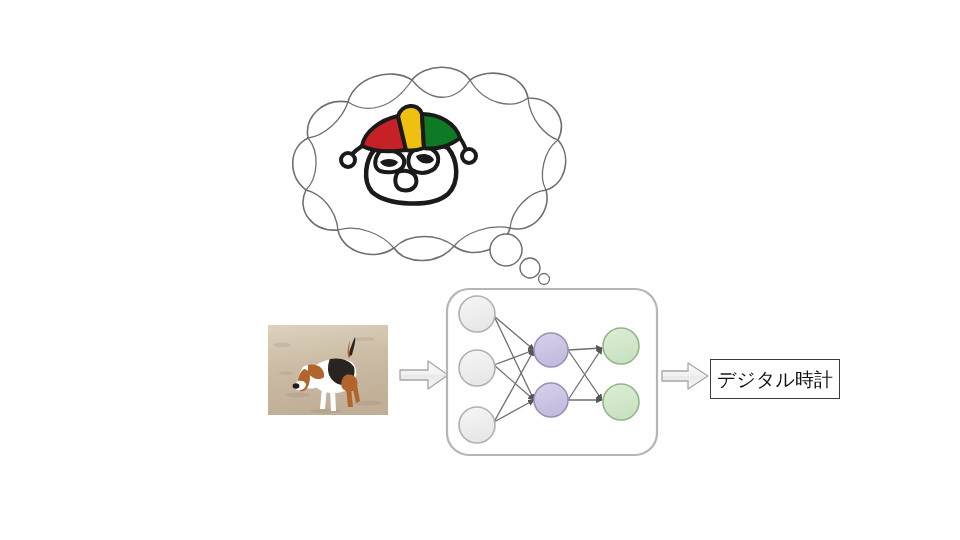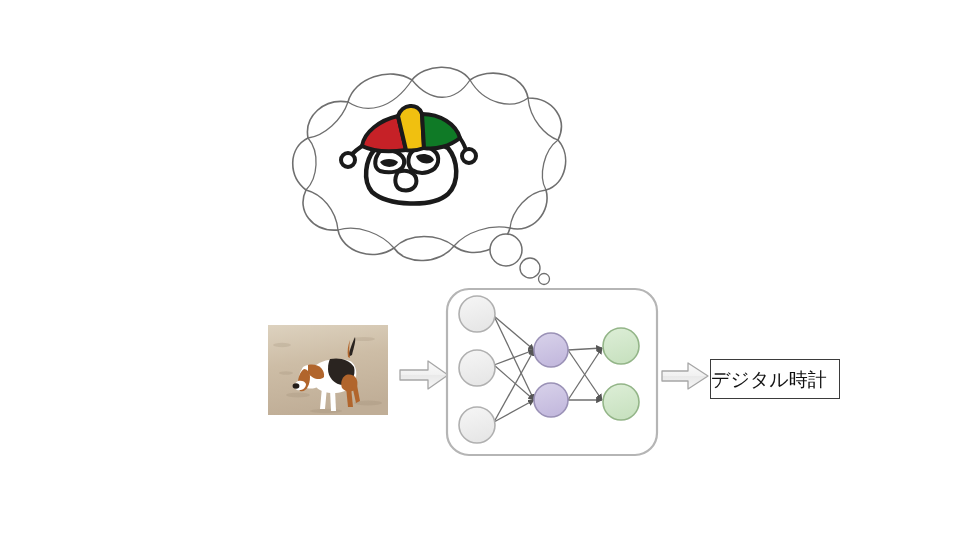--- a/index.html
+++ b/index.html
@@ -76,20 +76,21 @@
     position: absolute;
     left: 710px;
     top: 359px;
     width: 130px;
     height: 40px;
     border: 1.4px solid #3b3b3b;
     background: #ffffff;
     box-sizing: border-box;
     display: flex;
     align-items: center;
+    justify-content: center;
   }
   #output-label-text {
     font-family: "DejaVu Sans", "Liberation Sans", sans-serif;
     font-size: 19px;
     color: #111111;
     letter-spacing: 0px;
     white-space: nowrap;
     line-height: 1;
   }
 </style>

